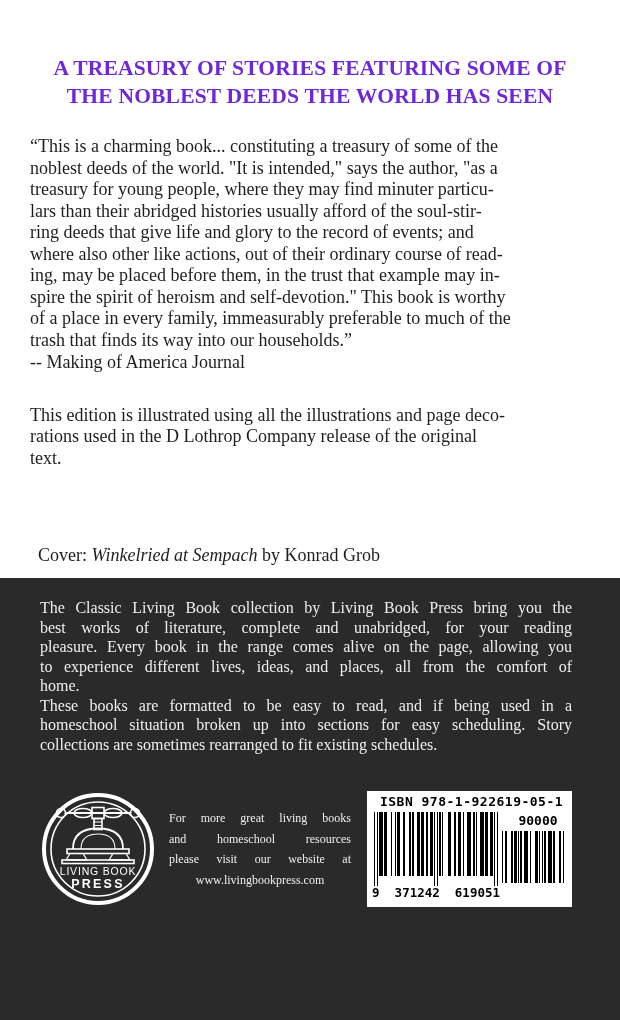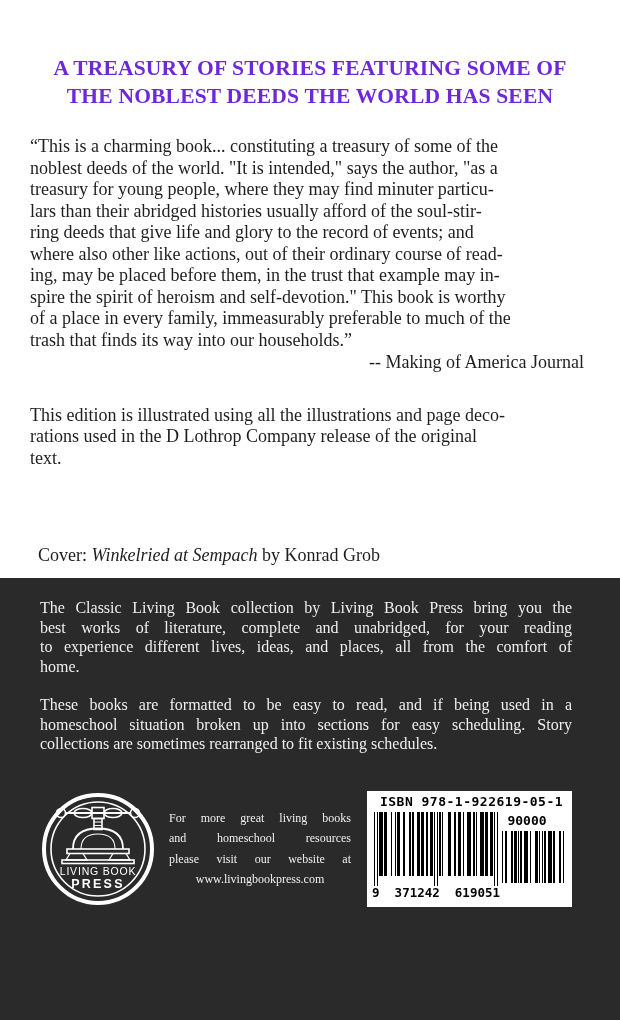--- a/index.html
+++ b/index.html
@@ -6,46 +6,46 @@
   .page{
     position:relative;width:620px;height:1020px;margin:0 auto;
     background:#ffffff;overflow:hidden;
     font-family:"Liberation Serif", serif;color:#1e1e1e;
   }
   
   .white-area{box-sizing:border-box;height:578px;padding:54px 30px 0 30px;}
   .title{ text-align:center;font-weight:bold;font-size:21.5px;line-height:28px;
     letter-spacing:.2px;color:#6d28d9;}
   .review{margin-top:26px;font-size:18px;line-height:21.5px;}
-  .review .attr{text-align:right;padding-right:6px;margin-top:1px;font-family:Liberation Serif, serif;}
+  .review .attr{text-align:left;padding-right:6px;margin-top:1px;font-family:Liberation Serif, serif;}
   .edition{margin-top:31px;font-size:18px;line-height:21.5px;}
   .cover-credit{margin-top:75px;padding-left:8px;font-size:18px;line-height:22px;}
   .cover-credit .it{font-style:italic;}
   
   .dark-area{box-sizing:border-box;height:530px;background:#2a2a2a;color:#efefef;
     padding:20px 48px 0 40px;}
   .blurb{font-size:16px;line-height:19.5px;}
-  .blurb + .blurb{margin-top:19px;}
+  .blurb + .blurb{}
   .jl{text-align:justify;text-align-last:justify;}
   
   .footer-row{margin-top:37px;display:flex;align-items:center;}
   .logo-svg{flex:0 0 auto;display:block;}
   .website-note{width:182px;margin-left:13px;font-size:12px;line-height:20.5px;}
   .website-note .last{text-align:center;text-align-last:center;}
   
   .barcode-box{position:relative;margin-left:auto;width:205px;height:116px;
     background:#ffffff;color:#000;flex:0 0 auto;}
   .bb-isbn{position:absolute;top:3px;left:4px;right:0;text-align:center;
     font-family:"DejaVu Sans Mono", monospace;font-size:13px;line-height:16px;
     letter-spacing:.5px;font-weight:bold;}
   #ean-main{position:absolute;left:7px;top:21px;}
   .bb-digits{position:absolute;left:5px;top:95px;width:128px;display:flex;
     justify-content:space-between;font-family:"DejaVu Sans Mono", monospace;
     font-size:12.5px;line-height:14px;font-weight:bold;}
-  .bb-supp-num{position:absolute;left:129px;top:22px;width:62px;text-align:center;
+  .bb-supp-num{position:absolute;left:140px;top:22px;width:62px;text-align:center;
     font-family:"DejaVu Sans Mono", monospace;font-size:13px;line-height:15px;font-weight:bold;}
   #ean-supp{position:absolute;left:135px;top:40px;}
   svg text{font-family:"Liberation Sans", sans-serif;}
 </style>
 </head>
 <body>
 
 <div class="page">
 
   <div class="white-area">
@@ -77,20 +77,21 @@
     <div class="cover-credit">
       <span>Cover: </span><span class="it">Winkelried at Sempach</span><span> by Konrad Grob</span>
     </div>
   </div>
 
   <div class="dark-area">
 
     <div class="blurb">
       <div class="jl">The Classic Living Book collection by Living Book Press bring you the</div>
       <div class="jl">best works of literature, complete and unabridged, for your reading</div>
+      <div class="jl">pleasure. Every book in the range comes alive on the page, allowing you</div>
       <div class="jl">to experience different lives, ideas, and places, all from the comfort of</div>
       <div>home.</div>
     </div>
 
     <div class="blurb">
       <div class="jl">These books are formatted to be easy to read, and if being used in a</div>
       <div class="jl">homeschool situation broken up into sections for easy scheduling. Story</div>
       <div>collections are sometimes rearranged to fit existing schedules.</div>
     </div>
 

